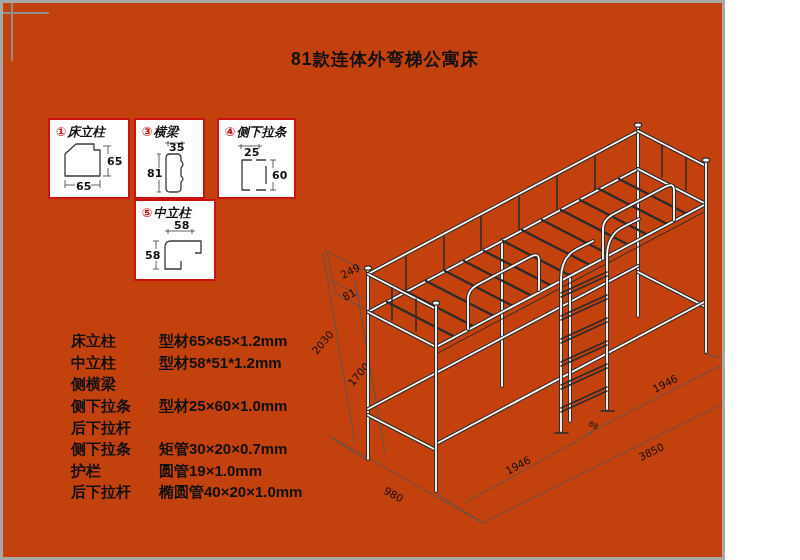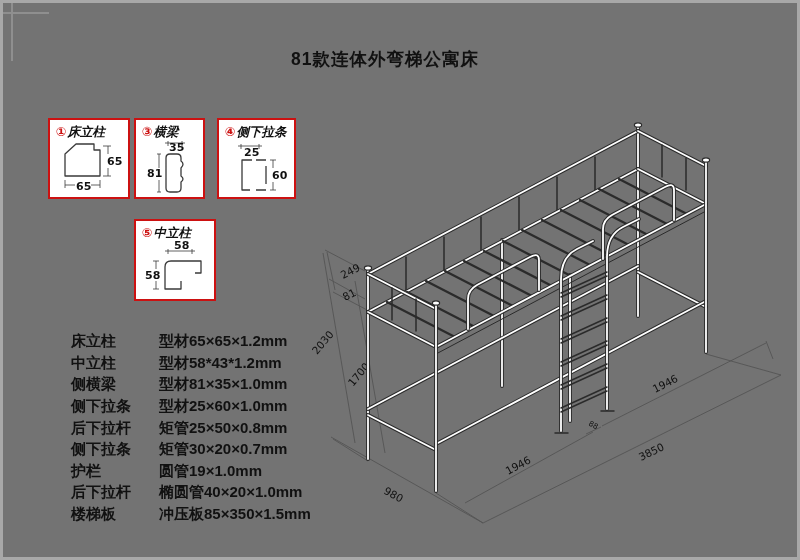--- a/index.html
+++ b/index.html
@@ -1,16 +1,16 @@
 <!DOCTYPE html>
 <html><head>
 <meta charset="utf-8">
 <style>
   html,body{margin:0;padding:0;background:#fff;}
-  #stage{position:relative;width:800px;height:560px;background:#737373;
+  #stage{position:relative;width:725px;height:560px;background:#c2410c;
          border:3px solid #a8a8a8;box-sizing:border-box;overflow:hidden;
          font-family:"Liberation Sans","DejaVu Sans",sans-serif;color:#111;}
   .corner-v{position:absolute;left:8px;top:0;width:1.5px;height:58px;background:#8f8f8f;}
   .corner-h{position:absolute;left:0;top:9px;width:46px;height:1.5px;background:#8f8f8f;}
   #page-title{position:absolute;left:288px;top:44px;font-size:17.5px;font-weight:bold;
               letter-spacing:1px;white-space:nowrap;}
   .lg-box{position:absolute;border:2.5px solid #cc1111;background:#fff;box-sizing:border-box;}
   .lg-label{position:absolute;left:6px;top:4px;font-size:12.5px;font-weight:bold;white-space:nowrap;font-style:italic;}
   .lg-num{color:#cc1111;margin-right:1px;}
   .lg-svg{position:absolute;left:1px;top:20px;}
@@ -68,67 +68,61 @@
     <svg class="lg-svg" width="74" height="58" viewBox="0 0 74 58">
       <path class="skdim" d="M18 6 H42 M21 4 V9 M39 4 V9"></path>
       <text class="sktext" x="24" y="16">25</text>
       <path class="sk" d="M32 20 L22 20 L22 50 L30 50 M36 20 L46 20 M46 26 L46 44 M46 50 L36 50"></path>
       <path class="skdim" d="M50 20 H56 M50 50 H56 M53 20 V28 M53 42 V50"></path>
       <text class="sktext" x="52" y="39">60</text>
     </svg>
   </div>
 
 
-  <div class="lg-box" style="left:131px;top:216px;width:82px;height:82px;">
+  <div class="lg-box" style="left:131px;top:196px;width:82px;height:82px;">
     <div class="lg-label"><span class="lg-num">⑤</span><span>中立柱</span></div>
     <svg class="lg-svg" width="78" height="60" viewBox="0 0 78 60">
       <path class="skdim" d="M28 10 H58 M31 8 V13 M55 8 V13"></path>
       <text class="sktext" x="37" y="8">58</text>
       <path class="sk" d="M58 32 L64 32 L64 20 L34 20 Q28 20 28 26 L28 48 L44 48 L44 40"></path>
       <path class="skdim" d="M22 20 H16 M22 48 H16 M19 20 V28 M19 40 V48"></path>
       <text class="sktext" x="8" y="38">58</text>
     </svg>
   </div>
 
   <div id="spec-list">
     <div class="spec-row">
         <span class="spec-part">床立柱</span>
         <span class="spec-val">型材65×65×1.2mm</span>
       </div>
     <div class="spec-row">
         <span class="spec-part">中立柱</span>
-        <span class="spec-val">型材58*43*1.2mm</span>
+        <span class="spec-val">型材58*51*1.2mm</span>
       </div>
     <div class="spec-row">
         <span class="spec-part">侧横梁</span>
-        <span class="spec-val">型材81×35×1.0mm</span>
       </div>
     <div class="spec-row">
         <span class="spec-part">侧下拉条</span>
         <span class="spec-val">型材25×60×1.0mm</span>
       </div>
     <div class="spec-row">
         <span class="spec-part">后下拉杆</span>
-        <span class="spec-val">矩管25×50×0.8mm</span>
       </div>
     <div class="spec-row">
         <span class="spec-part">侧下拉条</span>
         <span class="spec-val">矩管30×20×0.7mm</span>
       </div>
     <div class="spec-row">
         <span class="spec-part">护栏</span>
         <span class="spec-val">圆管19×1.0mm</span>
       </div>
     <div class="spec-row">
         <span class="spec-part">后下拉杆</span>
         <span class="spec-val">椭圆管40×20×1.0mm</span>
-      </div>
-    <div class="spec-row">
-        <span class="spec-part">楼梯板</span>
-        <span class="spec-val">冲压板85×350×1.5mm</span>
       </div>
   </div>
 
   <svg id="bed-svg" width="500" height="460" viewBox="0 0 500 460">
     <defs>
       <path id="p-rl" d="M65 186 V376"></path>
       <path id="p-fl" d="M133 221 V408"></path>
       <path id="p-rr" d="M335 43 V233"></path>
       <path id="p-fr" d="M403 78 V269"></path>
       <path id="p-fm" d="M267 192 V338"></path>

